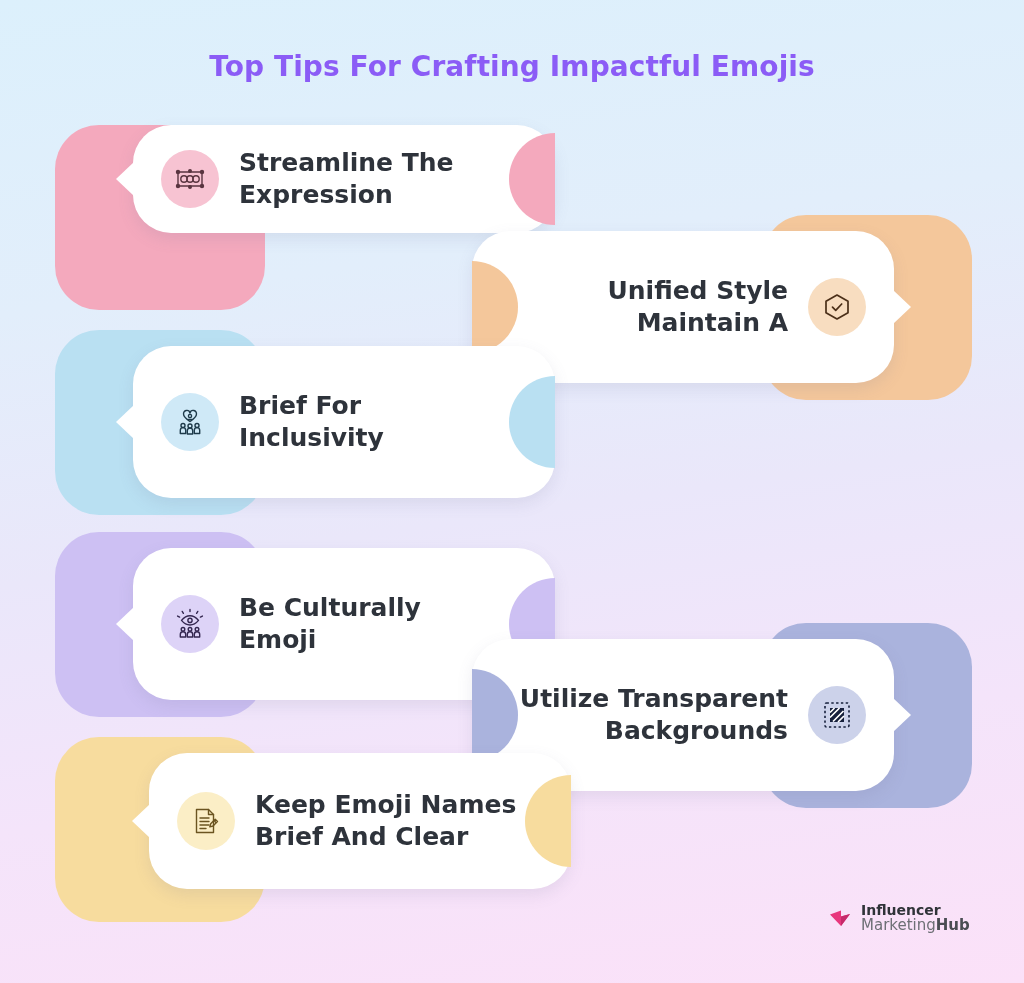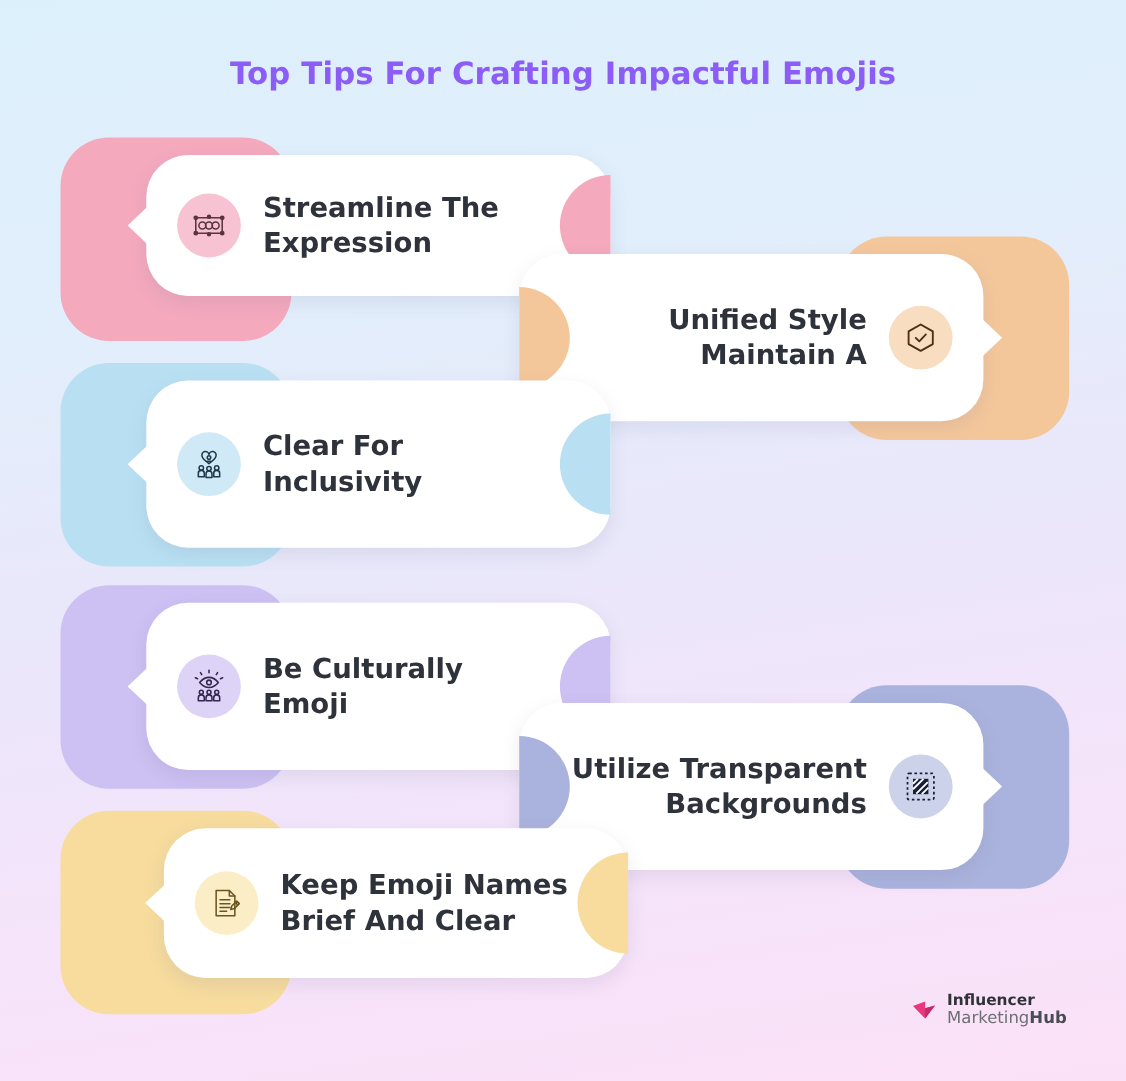--- a/index.html
+++ b/index.html
@@ -75,21 +75,21 @@
 </style>
 </head>
 <body>
 
 <div class="stage">
 
   <div class="title">Top Tips For Crafting Impactful Emojis</div>
 
   <div class="card left" style="left:55px;top:125px;width:460px;height:185px;">
     <div class="slab" style="left:0;top:0;width:210px;height:185px;background:#f4a9bd;"></div>
-    <div class="panel" style="left:78px;top:16px;width:422px;height:128px;">
+    <div class="panel" style="left:78px;top:0;width:422px;height:108px;">
       <div class="bite" style="background:#f4a9bd;"></div>
       <div class="notch"></div>
       <div class="row">
         <div class="badge" style="background:#f7c3d2;">
           <svg width="34" height="34" viewBox="0 0 34 34" fill="none" stroke="#5a3540" stroke-width="1.4">
             <rect x="5" y="10" width="24" height="14" rx="2"></rect>
             <circle cx="11" cy="17" r="3.2"></circle>
               <circle cx="17" cy="17" r="3.2"></circle>
               <circle cx="23" cy="17" r="3.2"></circle>
             <circle cx="5" cy="10" r="1.5" fill="#5a3540"></circle>
@@ -141,21 +141,21 @@
               <path d="M15.4 14.4h3.2"></path>
             <circle cx="10" cy="20.5" r="2"></circle>
               <circle cx="17" cy="21" r="2"></circle>
               <circle cx="24" cy="20.5" r="2"></circle>
             <path d="M7.3 28.5v-3.2a2.7 2.7 0 0 1 5.4 0v3.2z"></path>
             <path d="M14.3 29v-3.2a2.7 2.7 0 0 1 5.4 0V29z"></path>
             <path d="M21.3 28.5v-3.2a2.7 2.7 0 0 1 5.4 0v3.2z"></path>
           </svg>
         </div>
         <div class="ctext">
-          <div>Clear For</div>
+          <div>Brief For</div>
           <div>Inclusivity</div>
         </div>
       </div>
     </div>
   </div>
 
 
   <div class="card left" style="left:55px;top:532px;width:460px;height:185px;">
     <div class="slab" style="left:0;top:0;width:210px;height:185px;background:#cdc0f3;"></div>
     <div class="panel" style="left:78px;top:16px;width:422px;height:152px;">

